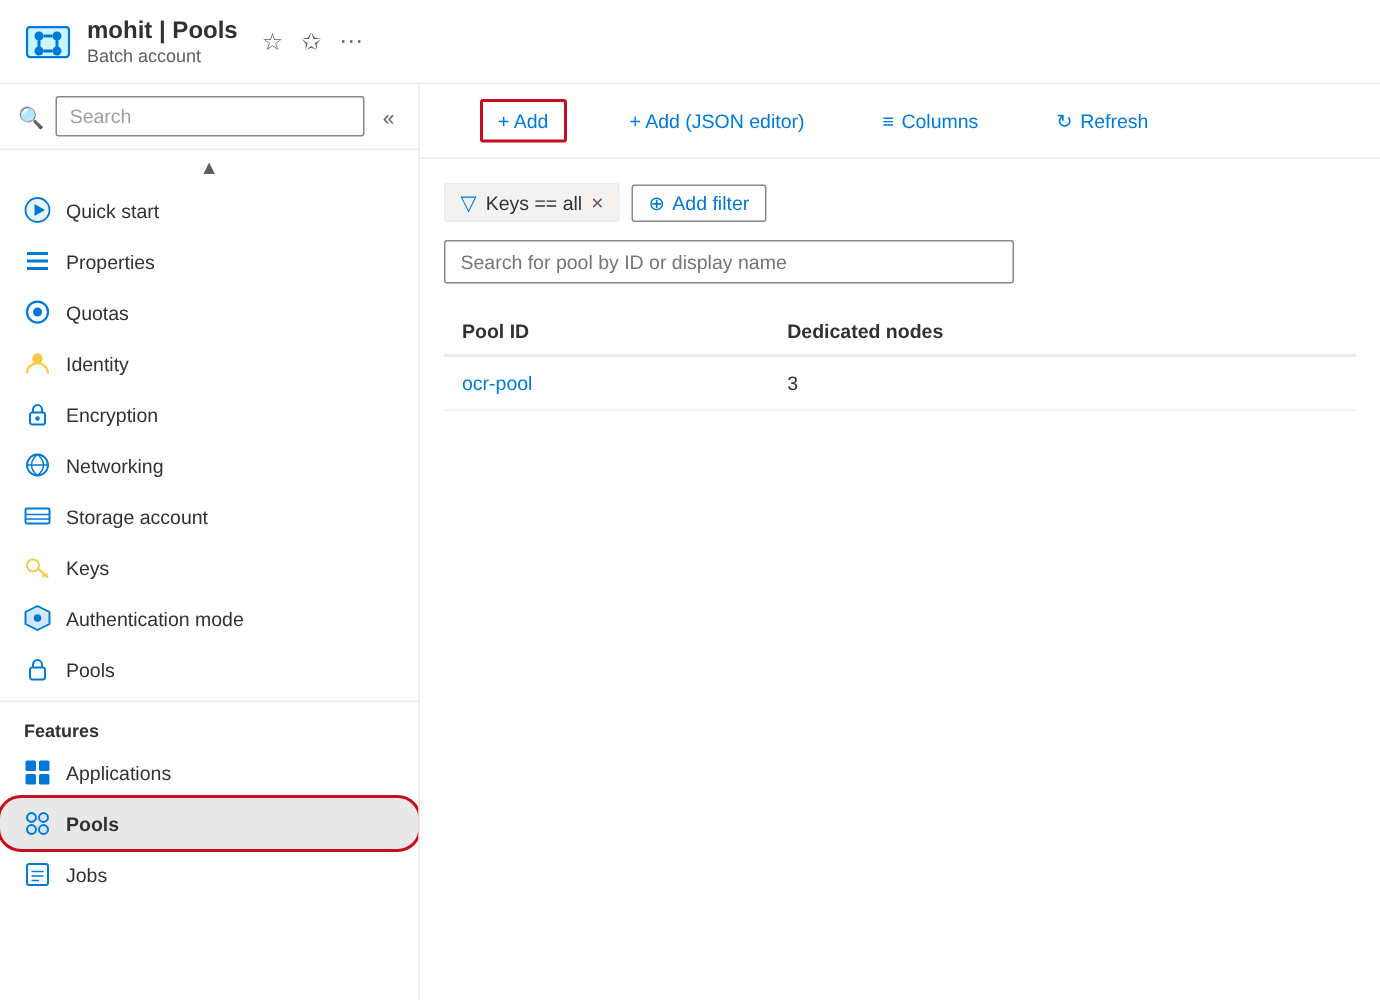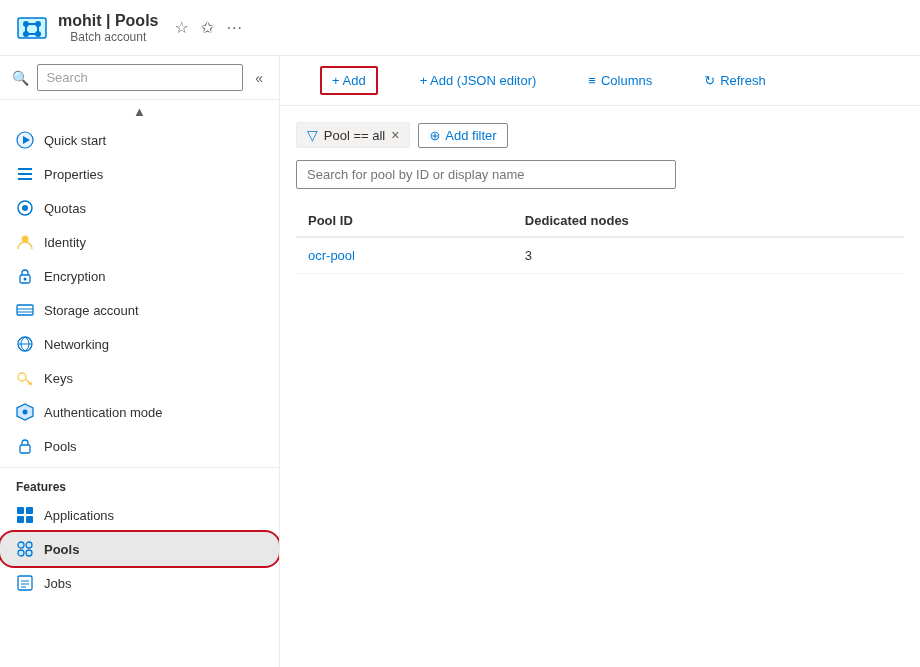--- a/index.html
+++ b/index.html
@@ -4,21 +4,21 @@
   <style>
     * { box-sizing: border-box; margin: 0; padding: 0; }
     body { font-family: 'Segoe UI', Arial, sans-serif; font-size: 13px; color: #323130; background: #fff; display: flex; flex-direction: column; height: 667px; overflow: hidden; }
 
     
     .header { display: flex; align-items: center; padding: 8px 16px; border-bottom: 1px solid #edebe9; height: 56px; }
     .header-icon { width: 32px; height: 32px; margin-right: 10px; }
     .header-icon svg { width: 32px; height: 32px; }
     .header-title { display: flex; flex-direction: column; }
     .header-title-main { font-size: 16px; font-weight: 600; color: #323130; }
-    .header-title-sub { font-size: 12px; color: #605e5c; text-align: center; }
+    .header-title-sub { font-size: 12px; color: #605e5c; }
     .header-actions { display: flex; align-items: center; gap: 4px; margin-left: 12px; }
     .header-icon-btn { background: none; border: none; cursor: pointer; color: #605e5c; padding: 4px; font-size: 16px; }
 
     
     .layout { display: flex; flex: 1; overflow: hidden; }
 
     
     .sidebar { width: 280px; min-width: 280px; border-right: 1px solid #edebe9; display: flex; flex-direction: column; overflow: hidden; }
     .sidebar-search { padding: 8px 12px; border-bottom: 1px solid #edebe9; display: flex; align-items: center; gap: 8px; }
     .sidebar-search-input { flex: 1; border: 1px solid #8a8886; border-radius: 2px; padding: 5px 8px; font-size: 13px; color: #323130; outline: none; }
@@ -151,38 +151,38 @@
               <path d="M6 8V6a3 3 0 016 0v2" stroke="#0078d4" stroke-width="1.3" fill="none"></path>
               <circle cx="9" cy="12" r="1.5" fill="#0078d4"></circle>
             </svg>
         </span>
         <span>Encryption</span>
       </div>
 
       <div class="sidebar-item">
         <span class="sidebar-item-icon">
           <svg width="18" height="18" viewBox="0 0 18 18">
-              <rect x="1" y="4" width="16" height="10" rx="1" stroke="#0078d4" stroke-width="1.3" fill="none"></rect>
-              <line x1="1" y1="8" x2="17" y2="8" stroke="#0078d4" stroke-width="1"></line>
-              <line x1="1" y1="11" x2="17" y2="11" stroke="#0078d4" stroke-width="1"></line>
-            </svg>
-        </span>
-        <span>Storage account</span>
-      </div>
-
-      <div class="sidebar-item">
-        <span class="sidebar-item-icon">
-          <svg width="18" height="18" viewBox="0 0 18 18">
               <circle cx="9" cy="9" r="7" stroke="#0078d4" stroke-width="1.3" fill="none"></circle>
               <path d="M9 2c2.5 2 4 4 4 7s-1.5 5-4 7" stroke="#0078d4" stroke-width="1" fill="none"></path>
               <path d="M9 2c-2.5 2-4 4-4 7s1.5 5 4 7" stroke="#0078d4" stroke-width="1" fill="none"></path>
               <line x1="2" y1="9" x2="16" y2="9" stroke="#0078d4" stroke-width="1"></line>
             </svg>
         </span>
         <span>Networking</span>
+      </div>
+
+      <div class="sidebar-item">
+        <span class="sidebar-item-icon">
+          <svg width="18" height="18" viewBox="0 0 18 18">
+              <rect x="1" y="4" width="16" height="10" rx="1" stroke="#0078d4" stroke-width="1.3" fill="none"></rect>
+              <line x1="1" y1="8" x2="17" y2="8" stroke="#0078d4" stroke-width="1"></line>
+              <line x1="1" y1="11" x2="17" y2="11" stroke="#0078d4" stroke-width="1"></line>
+            </svg>
+        </span>
+        <span>Storage account</span>
       </div>
 
       <div class="sidebar-item">
         <span class="sidebar-item-icon">
           <svg width="18" height="18" viewBox="0 0 18 18">
               <circle cx="6" cy="8" r="4" stroke="#f7c948" stroke-width="1.3" fill="none"></circle>
               <line x1="9.8" y1="10.5" x2="16" y2="16" stroke="#f7c948" stroke-width="1.5"></line>
               <line x1="13" y1="14" x2="13" y2="16" stroke="#f7c948" stroke-width="1.3"></line>
               <line x1="15" y1="13" x2="15" y2="15" stroke="#f7c948" stroke-width="1.3"></line>
             </svg>
@@ -265,21 +265,21 @@
         <span>Refresh</span>
       </button>
     </div>
 
     <div class="content">
 
       
       <div class="filter-bar">
         <div class="filter-tag">
           <span class="filter-tag-icon">▽</span>
-          <span>Pool == all</span>
+          <span>Keys == all</span>
           <button class="filter-tag-close">×</button>
         </div>
         <button class="add-filter-btn">
           <span>⊕</span>
           <span>Add filter</span>
         </button>
       </div>
 
       
       <input class="pool-search" type="text" placeholder="Search for pool by ID or display name" style="">

